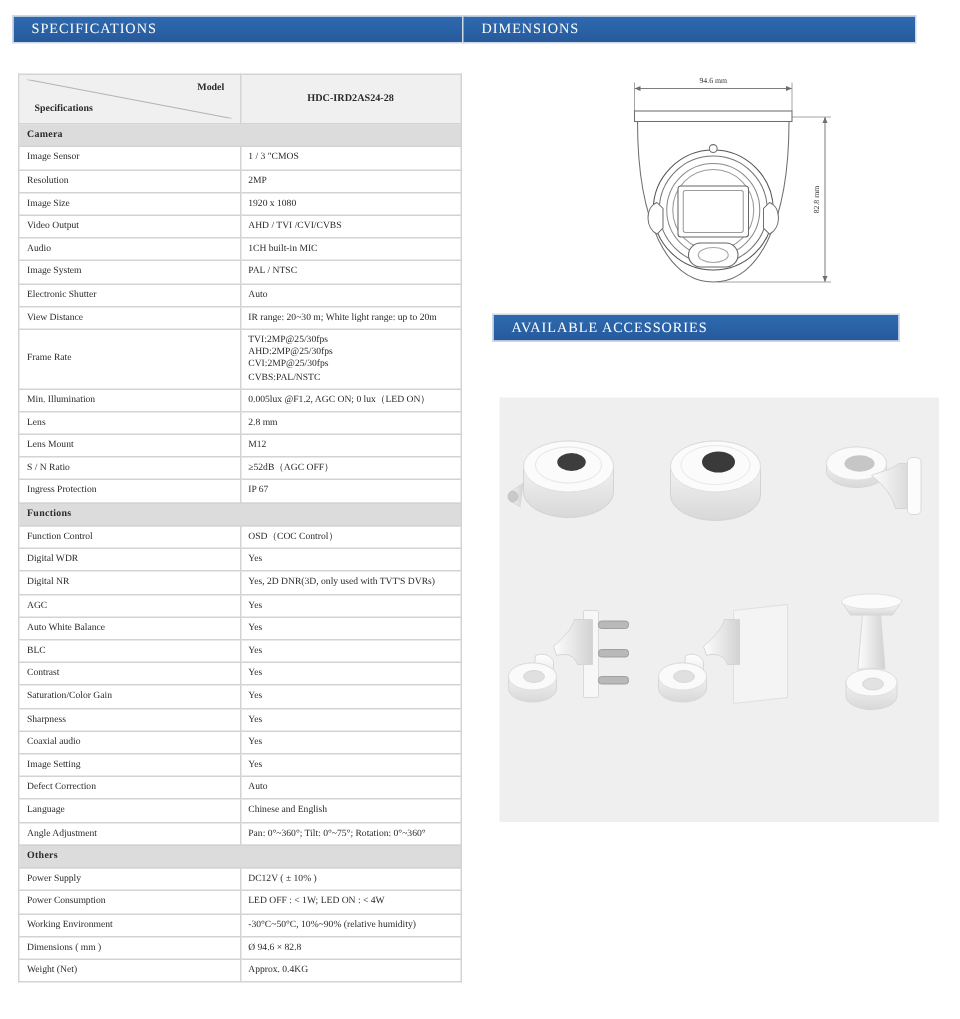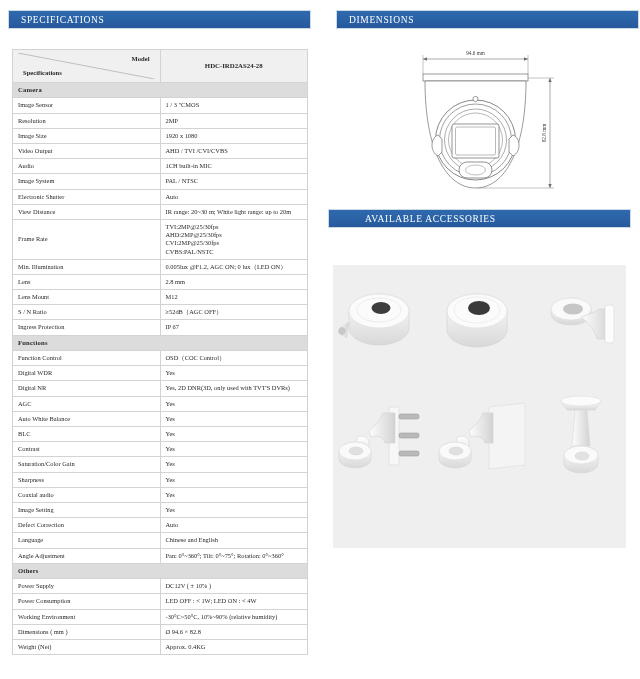--- a/index.html
+++ b/index.html
@@ -29,22 +29,22 @@
   .section-bar .bar-label {
     color: #ffffff;
     font-size: 9.5px;
     letter-spacing: 0.65px;
     font-family: "Liberation Serif", serif;
     padding-left: 12px;
     white-space: nowrap;
   }
 
   #bar-specs   { left: 8px;   top: 10px;  width: 303px; }
-  #bar-dims    { left: 336px; top: 10px;  width: 303px; }
-  #bar-access  { left: 328px; top: 209px; width: 303px; padding-left: 24px; }
+  #bar-dims    { left: 308px; top: 10px;  width: 303px; }
+  #bar-access  { left: 328px; top: 209px; width: 272px; }
 
   
   #spec-table-wrap {
     position: absolute;
     left: 12px;
     top: 49px;
     width: 296px;
   }
   table.spec {
     border-collapse: collapse;

